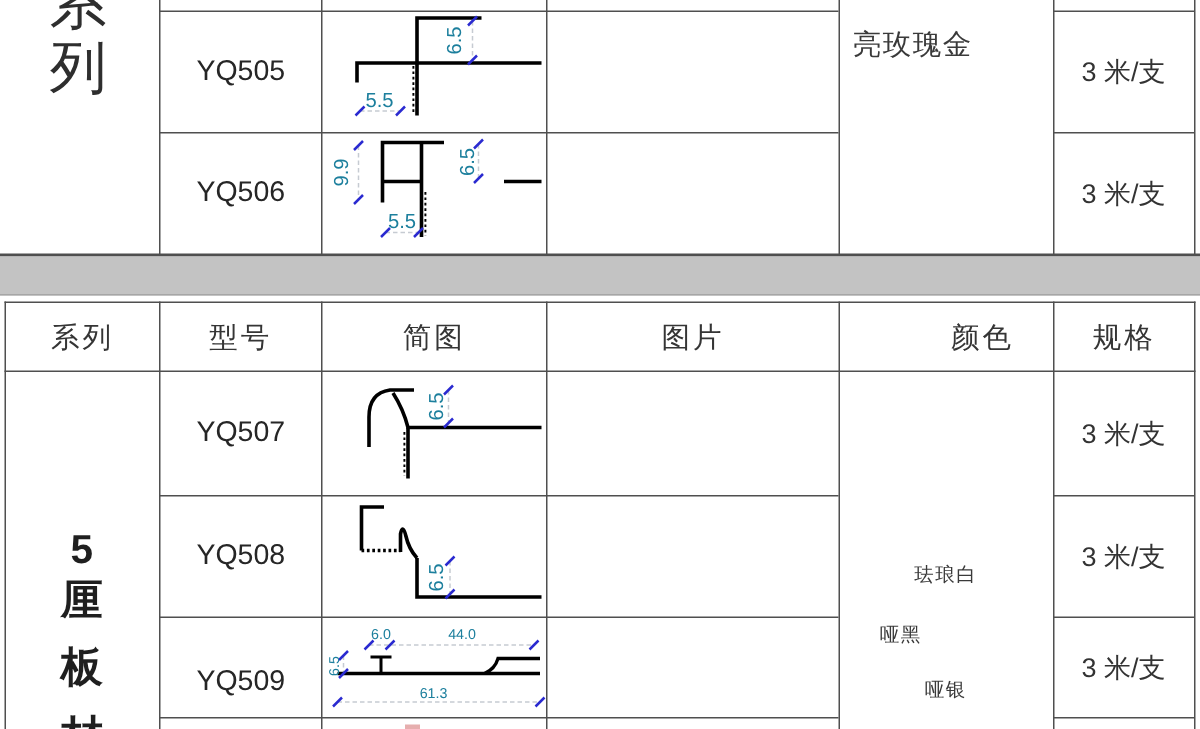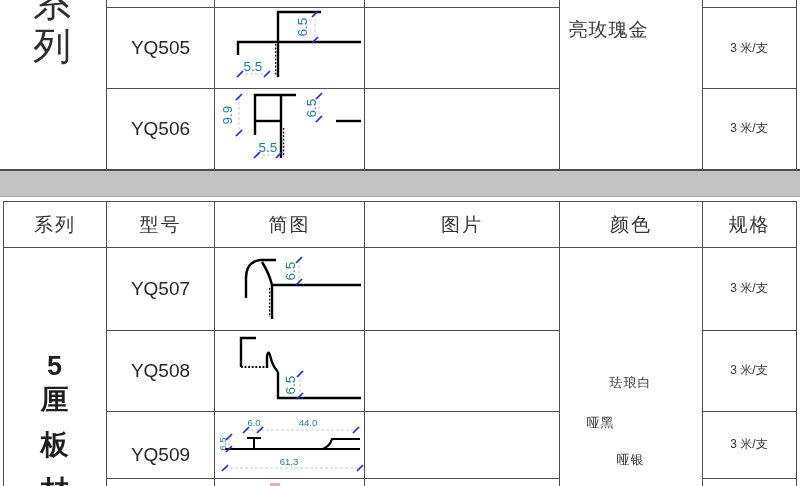--- a/index.html
+++ b/index.html
@@ -3,21 +3,21 @@
 <meta charset="utf-8">
 <style>
   html,body{margin:0;padding:0;background:#fff;}
   #screen{position:relative;width:800px;height:486px;background:#fff;overflow:hidden;
           font-family:"Liberation Serif","DejaVu Serif",serif;color:#3a3a3a;}
   .vline{position:absolute;width:1px;background:#4f4f4f;}
   .hline{position:absolute;height:1px;background:#4f4f4f;}
   .cell{position:absolute;display:flex;align-items:center;justify-content:center;}
   .model{font-family:"Liberation Sans","DejaVu Sans",sans-serif;font-size:19px;color:#262626;}
   .cjk{font-size:19px;color:#3a3a3a;letter-spacing:1px;}
-  .spec{font-size:12px;color:#333;font-family:"Liberation Sans","DejaVu Sans",sans-serif;}
+  .spec{font-size:18px;color:#333;font-family:"Liberation Sans","DejaVu Sans",sans-serif;}
   .hdr{font-size:19px;color:#353535;letter-spacing:2px;}
   .series-char-top{position:absolute;left:0;width:104px;text-align:center;
           font-size:38px;color:#2e2e2e;line-height:38px;}
   .series-char-bot{position:absolute;left:3px;width:103px;text-align:center;
           font-weight:bold;color:#1f1f1f;}
   .colorstack{position:absolute;width:143px;text-align:center;font-size:13px;color:#3a3a3a;letter-spacing:1px;}
   svg{position:absolute;overflow:visible;}
   .p{stroke:#000;stroke-width:2.4;fill:none;stroke-linejoin:miter;stroke-linecap:butt;}
   .serr{stroke:#000;stroke-width:1.3;fill:none;stroke-dasharray:1.8 1.8;}
   .ext{stroke:#c6cbd2;stroke-width:1;fill:none;stroke-dasharray:3 2;}
@@ -112,21 +112,21 @@
     <div class="hline" style="left:702px;top:330px;width:94px"></div>
     <div class="hline" style="left:106px;top:411px;width:453px"></div>
     <div class="hline" style="left:702px;top:411px;width:94px"></div>
     <div class="hline" style="left:106px;top:478px;width:453px"></div>
     <div class="hline" style="left:702px;top:478px;width:94px"></div>
 
     <div class="cell hdr" style="left:4px;top:202px;width:102px;height:45px">系列</div>
     <div class="cell hdr" style="left:107px;top:202px;width:107px;height:45px">型号</div>
     <div class="cell hdr" style="left:215px;top:202px;width:149px;height:45px">简图</div>
     <div class="cell hdr" style="left:365px;top:202px;width:194px;height:45px">图片</div>
-    <div class="cell hdr" style="left:560px;top:202px;width:142px;height:45px">颜色</div>
+    <div class="cell hdr" style="left:584px;top:202px;width:142px;height:45px">颜色</div>
     <div class="cell hdr" style="left:703px;top:202px;width:93px;height:45px">规格</div>
 
     <div class="series-char-bot" style="top:351px;font-size:27px;font-family:'Liberation Sans','DejaVu Sans',sans-serif">5</div>
     <div class="series-char-bot" style="top:381px;font-size:28px">厘</div>
     <div class="series-char-bot" style="top:426px;font-size:28px">板</div>
     <div class="series-char-bot" style="top:472px;font-size:28px">材</div>
 
     <div class="cell model" style="left:107px;top:247px;width:107px;height:83px">YQ507</div>
     <div class="cell model" style="left:107px;top:330px;width:107px;height:81px">YQ508</div>
     <div class="cell model" style="left:107px;top:421px;width:107px;height:67px">YQ509</div>

